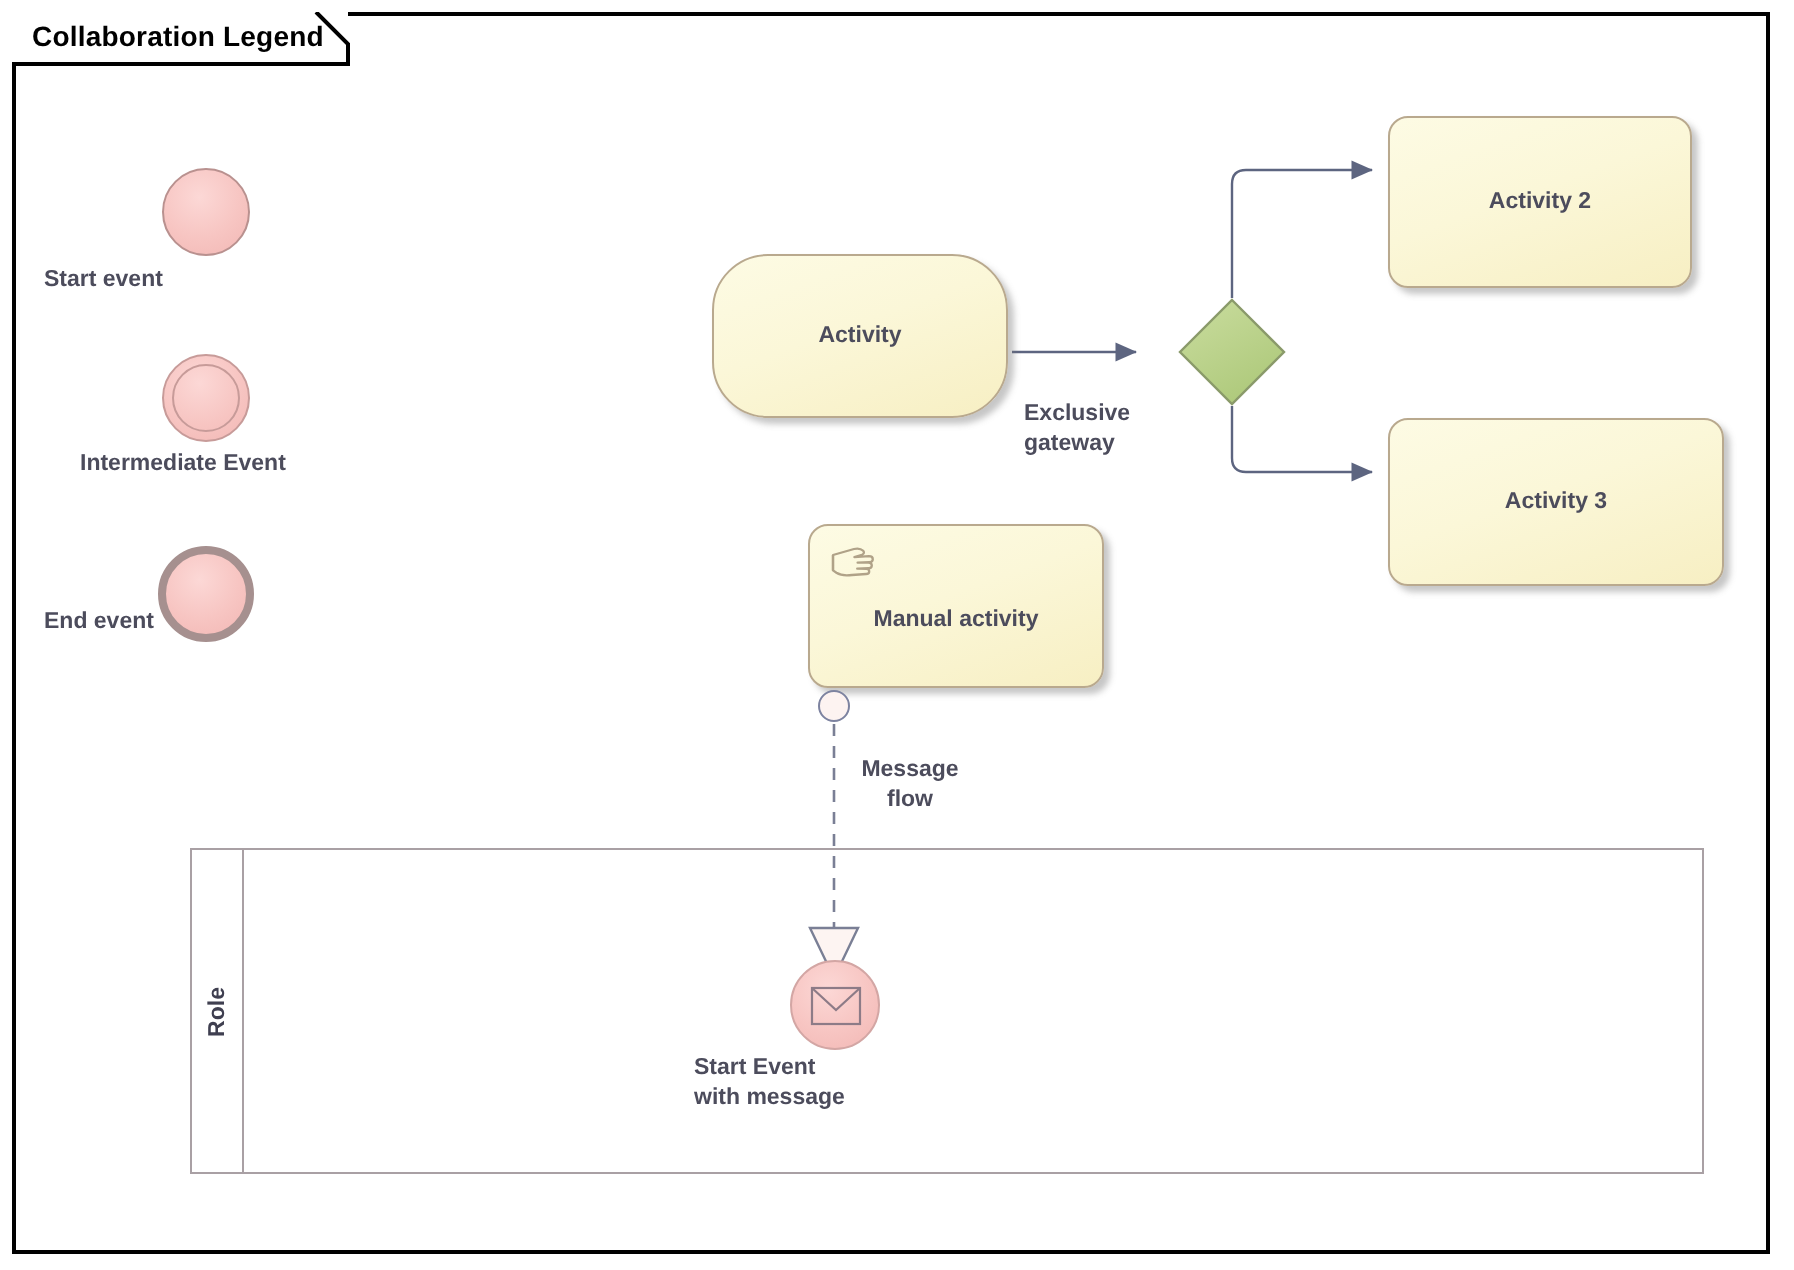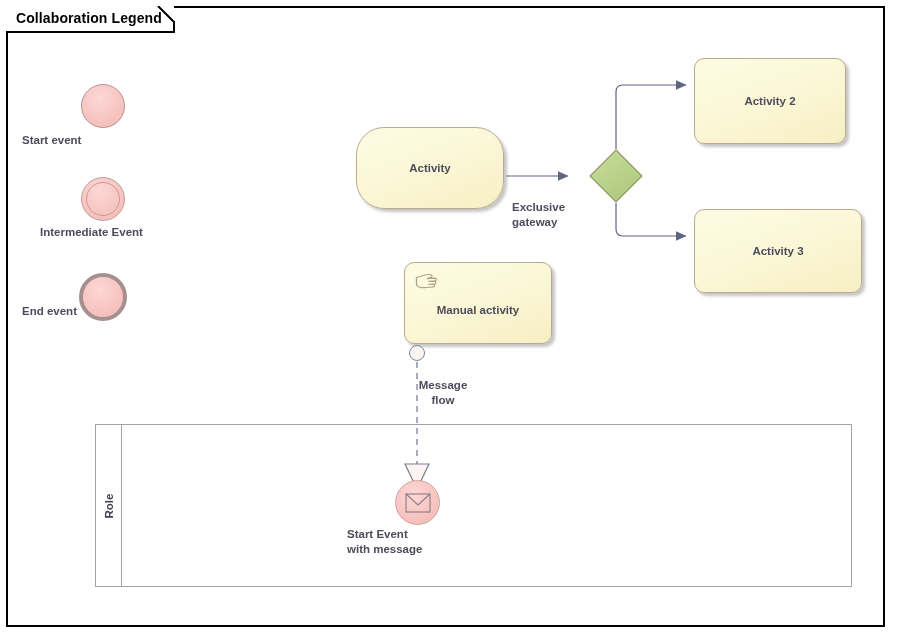--- a/index.html
+++ b/index.html
@@ -253,21 +253,21 @@
                L20.2,11.3 Q21.9,11.3 21.9,12.7 Q21.9,14.1 20.2,14.1 L14.6,14.3
                L19.1,14.4 Q20.6,14.4 20.6,15.7 Q20.6,17 19.1,17 L12,17.5
                Q7,18.2 4.2,16.4 L2.5,15.2 z" fill="none" stroke="#b0a288" stroke-width="1.15" stroke-linejoin="round"></path>
       <path d="M2.5,7.5 L2.5,15.2" fill="none" stroke="#b0a288" stroke-width="1.15"></path>
     </svg>
     <span class="task-label">Manual activity</span>
   </div>
 
   <div class="boundary-event" style="left:409px; top:345px;"></div>
 
-  <div class="lbl" style="left:388px; top:378px; width:110px; text-align:center;">Message
+  <div class="lbl" style="left:400px; top:378px; width:110px; text-align:center;">Message
 flow</div>
 
   <div class="pool" style="left:95px; top:424px; width:757px; height:163px;">
     <div class="pool-header">
       <div class="pool-title">Role</div>
     </div>
   </div>
 
   <div class="event event-msg" style="left:395px; top:480px; width:45px; height:45px;">
     <svg class="envelope" viewBox="0 0 26 20">

